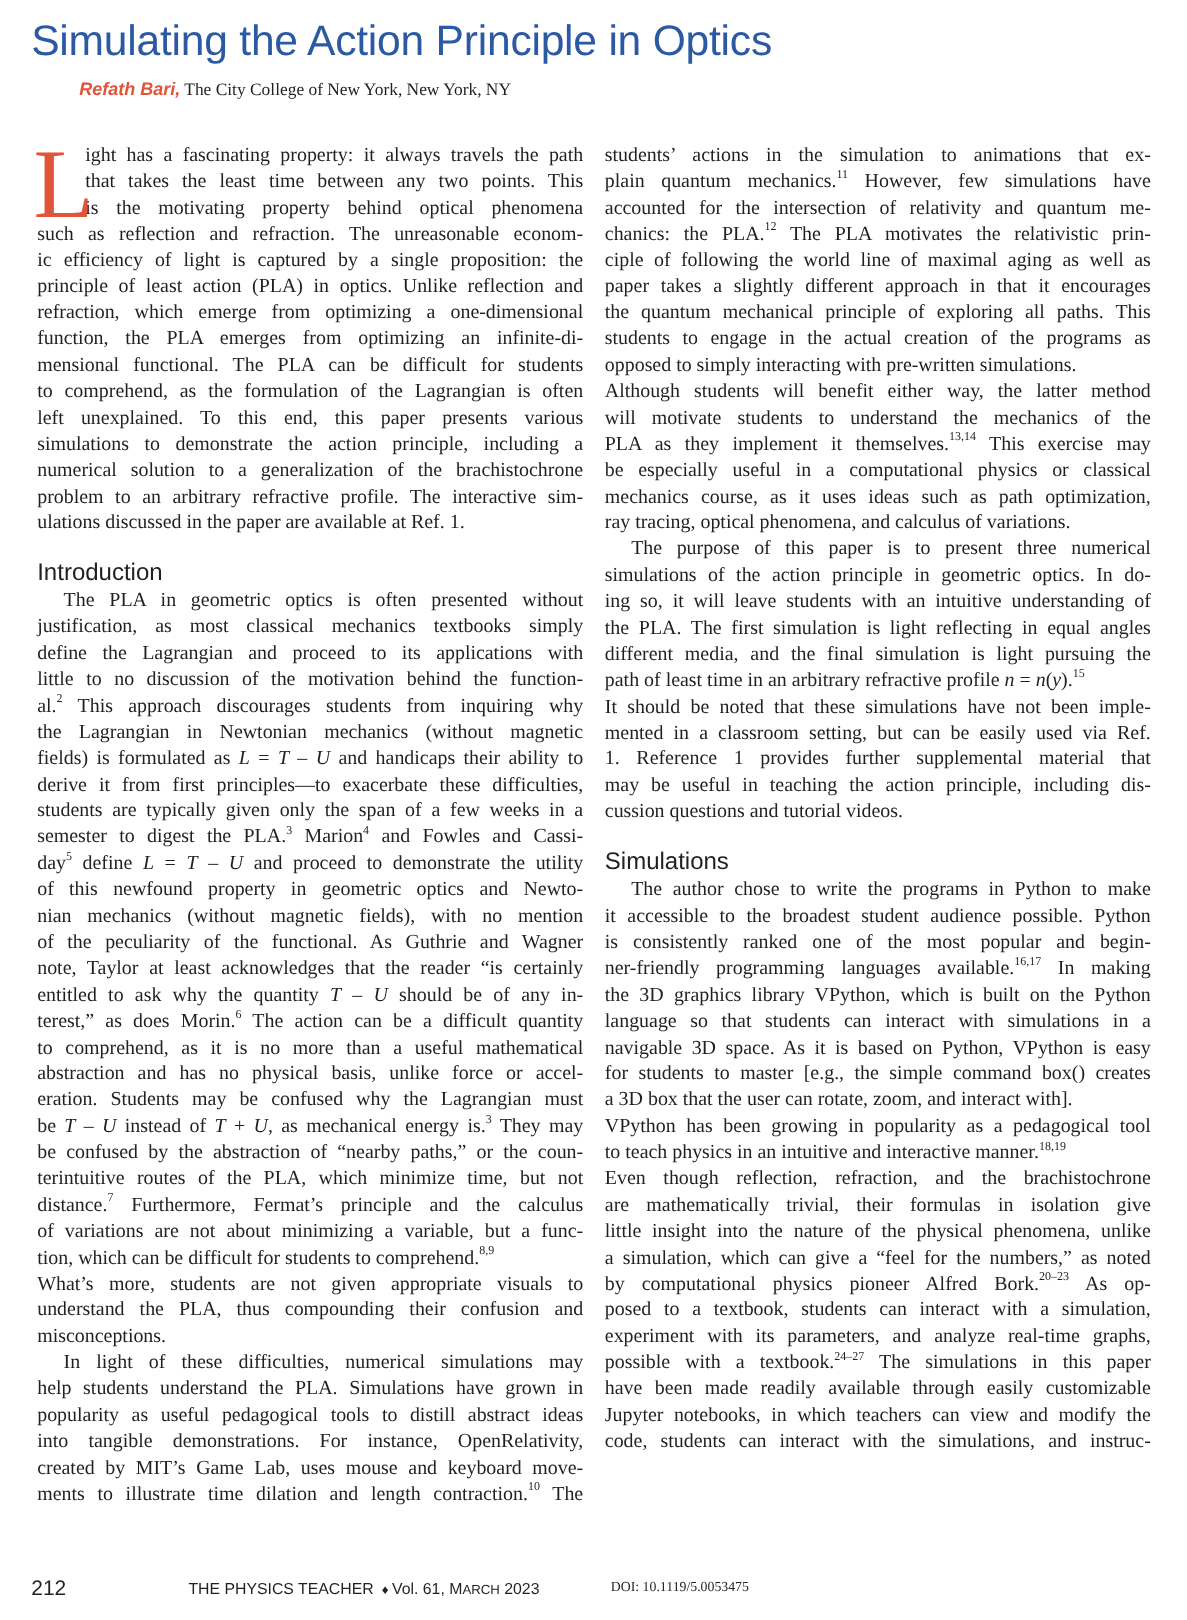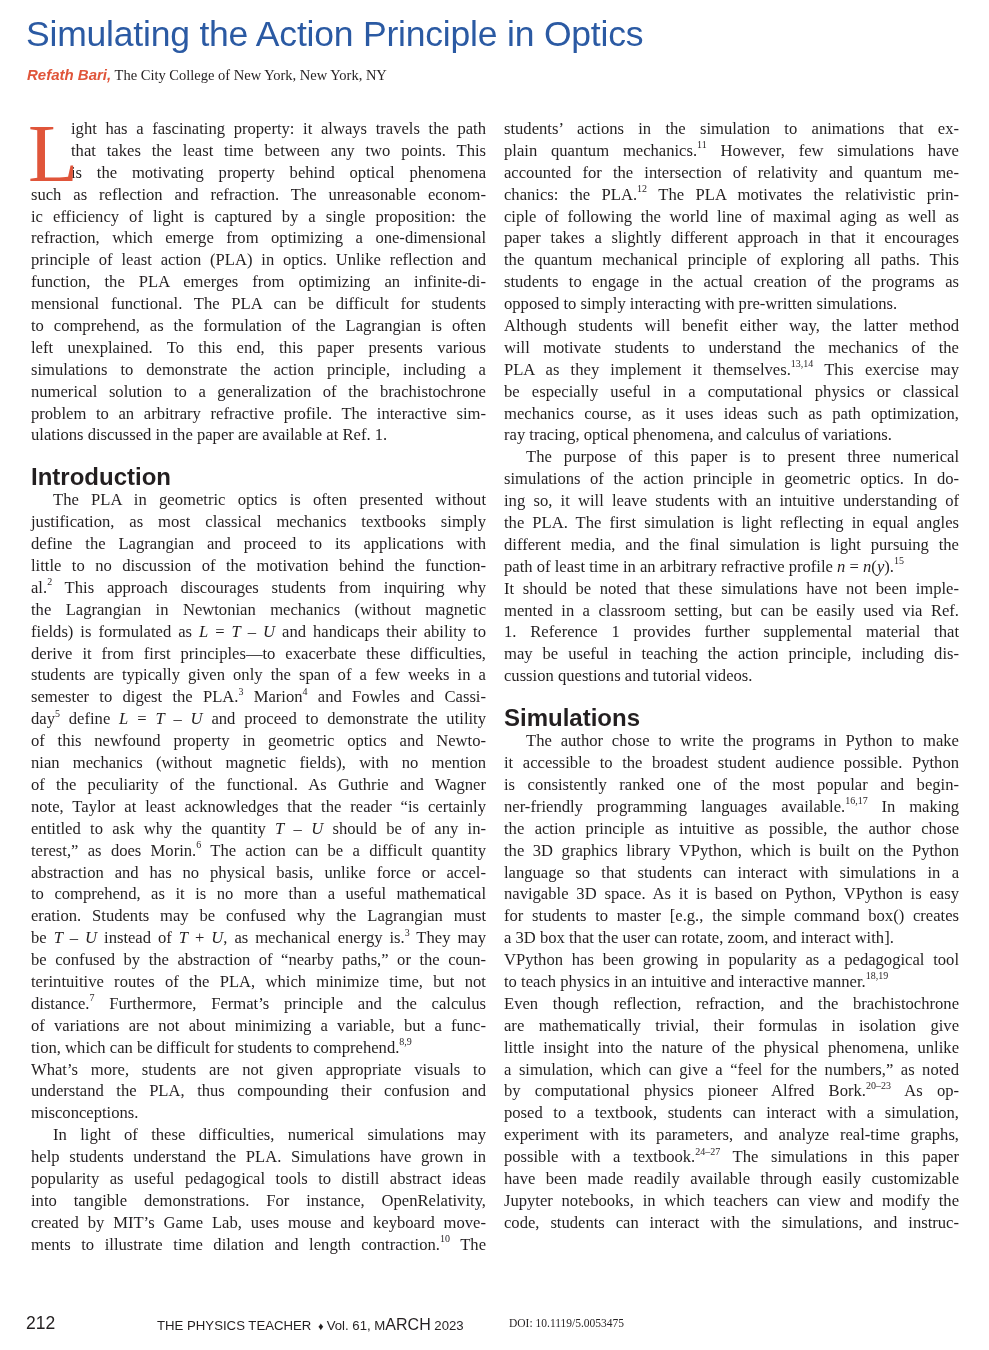--- a/index.html
+++ b/index.html
@@ -5,67 +5,67 @@
   html, body { margin: 0; padding: 0; background: #ffffff; }
   body { width: 989px; height: 1350px; position: relative; overflow: hidden; color: #231f20; }
   .title {
     position: absolute; left: 26px; top: 14px;
     font-family: "Liberation Sans", sans-serif; font-size: 35.5px; color: #2b5aa3;
     letter-spacing: -0.2px; white-space: nowrap; margin: 0; font-weight: normal; text-align: center;
   }
   .byline { position: absolute; left: 27px; top: 66px; white-space: nowrap; }
   .author {
     font-family: "Liberation Sans", sans-serif; font-weight: bold; font-style: italic;
-    color: #e0553a; font-size: 15px;
+    color: #e0553a; font-size: 15px; margin-left: 39px;
   }
   .affil { font-family: "Liberation Serif", serif; font-size: 14.5px; color: #231f20; }
 
   .col { position: absolute; top: 118px; font-family: "Liberation Serif", serif; font-size: 16.6px; }
   .col-left { left: 31px; width: 455px; }
   .col-right { left: 504px; width: 455px; }
   .ln { display: block; height: 21.9px; line-height: 21.9px; white-space: nowrap; text-align: justify; text-align-last: justify; }
   .ln.last { text-align-last: left; }
   .ln.ind { padding-left: 22px; }
   .ln.dc { padding-left: 40px; }
   .dropcap {
     position: absolute; left: -3px; top: 1px;
     font-family: "Liberation Serif", serif; font-size: 82px; line-height: 70px; color: #e0553a;
   }
   sup { font-size: 10px; line-height: 0; position: relative; top: -1px; vertical-align: super; }
   .h2 {
-    display: block; font-family: "Liberation Sans", sans-serif; font-weight: bold;
-    font-size: 24px; height: 24px; line-height: 24px; margin-top: 9px; color: #231f20;
+    display: block; font-family: "Liberation Sans", sans-serif; font-weight: normal;
+    font-size: 20px; height: 24px; line-height: 24px; margin-top: 9px; color: #231f20;
   }
   .gap { display: block; height: 10px; }
 
   .footer { position: absolute; top: 1313px; left: 0; width: 837px; height: 24px; white-space: nowrap; }
   .pageno { position: absolute; left: 26px; top: 0; font-family: "Liberation Sans", sans-serif; font-size: 17.5px; }
   .journal { position: absolute; left: 157px; top: 3px; font-family: "Liberation Sans", sans-serif; font-size: 13.2px; }
-  .journal .sc { font-size: 16px; }
+  .journal .sc { font-size: 11px; }
   .doi { position: absolute; left: 509px; top: 4px; font-family: "Liberation Serif", serif; font-size: 11.5px; }
   .diamond { font-size: 11px; margin: 0 3px; }
 </style>
 </head>
 <body>
 
 <h1 class="title">Simulating the Action Principle in Optics</h1>
 <div class="byline">
   <span class="author">Refath Bari,</span><span class="affil"> The City College of New York, New York, NY</span>
 </div>
 
 <div class="col col-left">
   <span class="dropcap">L</span>
   <div id="abstract-block">
       <span class="ln dc"><span>ight has a fascinating property: it always travels the path</span></span>
       <span class="ln dc"><span>that takes the least time between any two points. This</span></span>
       <span class="ln dc"><span>is the motivating property behind optical phenomena</span></span>
       <span class="ln"><span>such as reflection and refraction. The unreasonable econom-</span></span>
       <span class="ln"><span>ic efficiency of light is captured by a single proposition: the</span></span>
+      <span class="ln"><span>principle of least action (PLA) in optics. Unlike reflection and</span></span>
       <span class="ln"><span>refraction, which emerge from optimizing a one-dimensional</span></span>
-      <span class="ln"><span>principle of least action (PLA) in optics. Unlike reflection and</span></span>
       <span class="ln"><span>function, the PLA emerges from optimizing an infinite-di-</span></span>
       <span class="ln"><span>mensional functional. The PLA can be difficult for students</span></span>
       <span class="ln"><span>to comprehend, as the formulation of the Lagrangian is often</span></span>
       <span class="ln"><span>left unexplained. To this end, this paper presents various</span></span>
       <span class="ln"><span>simulations to demonstrate the action principle, including a</span></span>
       <span class="ln"><span>numerical solution to a generalization of the brachistochrone</span></span>
       <span class="ln"><span>problem to an arbitrary refractive profile. The interactive sim-</span></span>
       <span class="ln last"><span>ulations discussed in the paper are available at Ref. 1.</span></span>
     </div>
   <span class="gap"></span>
@@ -81,22 +81,22 @@
       <span class="ln"><span>derive it from first principles—to exacerbate these difficulties,</span></span>
       <span class="ln"><span>students are typically given only the span of a few weeks in a</span></span>
       <span class="ln"><span>semester to digest the PLA.</span><sup>3</sup><span> Marion</span><sup>4</sup><span> and Fowles and Cassi-</span></span>
       <span class="ln"><span>day</span><sup>5</sup><span> define  <i>L</i> = <i>T</i> – <i>U</i> and proceed to demonstrate the utility</span></span>
       <span class="ln"><span>of this newfound property in geometric optics and Newto-</span></span>
       <span class="ln"><span>nian mechanics (without magnetic fields), with no mention</span></span>
       <span class="ln"><span>of the peculiarity of the functional. As Guthrie and Wagner</span></span>
       <span class="ln"><span>note, Taylor at least acknowledges that the reader “is certainly</span></span>
       <span class="ln"><span>entitled to ask why the quantity <i>T</i> – <i>U</i> should be of any in-</span></span>
       <span class="ln"><span>terest,” as does Morin.</span><sup>6</sup><span> The action can be a difficult quantity</span></span>
+      <span class="ln"><span>to comprehend, as it is no more than a useful mathematical</span></span>
       <span class="ln"><span>abstraction and has no physical basis, unlike force or accel-</span></span>
-      <span class="ln"><span>to comprehend, as it is no more than a useful mathematical</span></span>
       <span class="ln"><span>eration. Students may be confused why the Lagrangian must</span></span>
       <span class="ln"><span>be <i>T</i> – <i>U</i> instead of <i>T</i> + <i>U</i>, as mechanical energy is.</span><sup>3</sup><span> They may</span></span>
       <span class="ln"><span>be confused by the abstraction of “nearby paths,” or the coun-</span></span>
       <span class="ln"><span>terintuitive routes of the PLA, which minimize time, but not</span></span>
       <span class="ln"><span>distance.</span><sup>7</sup><span> Furthermore, Fermat’s principle and the calculus</span></span>
       <span class="ln"><span>of variations are not about minimizing a variable, but a func-</span></span>
       <span class="ln last"><span>tion, which can be difficult for students to comprehend.</span><sup>8,9</sup><span></span></span>
       <span class="ln"><span>What’s more, students are not given appropriate visuals to</span></span>
       <span class="ln"><span>understand the PLA, thus compounding their confusion and</span></span>
       <span class="ln last"><span>misconceptions.</span></span>
@@ -138,21 +138,20 @@
       <span class="ln"><span>may be useful in teaching the action principle, including dis-</span></span>
       <span class="ln last"><span>cussion questions and tutorial videos.</span></span>
     </div>
   <span class="gap"></span>
   <span class="h2">Simulations</span>
   <div id="sim-text">
       <span class="ln ind"><span>The author chose to write the programs in Python to make</span></span>
       <span class="ln"><span>it accessible to the broadest student audience possible. Python</span></span>
       <span class="ln"><span>is consistently ranked one of the most popular and begin-</span></span>
       <span class="ln"><span>ner-friendly programming languages available.</span><sup>16,17</sup><span> In making</span></span>
-      <span class="ln"><span>the action principle as intuitive as possible, the author chose</span></span>
       <span class="ln"><span>the 3D graphics library VPython, which is built on the Python</span></span>
       <span class="ln"><span>language so that students can interact with simulations in a</span></span>
       <span class="ln"><span>navigable 3D space. As it is based on Python, VPython is easy</span></span>
       <span class="ln"><span>for students to master [e.g., the simple command box() creates</span></span>
       <span class="ln last"><span>a 3D box that the user can rotate, zoom, and interact with].</span></span>
       <span class="ln"><span>VPython has been growing in popularity as a pedagogical tool</span></span>
       <span class="ln last"><span>to teach physics in an intuitive and interactive manner.</span><sup>18,19</sup><span></span></span>
       <span class="ln"><span>Even though reflection, refraction, and the brachistochrone</span></span>
       <span class="ln"><span>are mathematically trivial, their formulas in isolation give</span></span>
       <span class="ln"><span>little insight into the nature of the physical phenomena, unlike</span></span>

